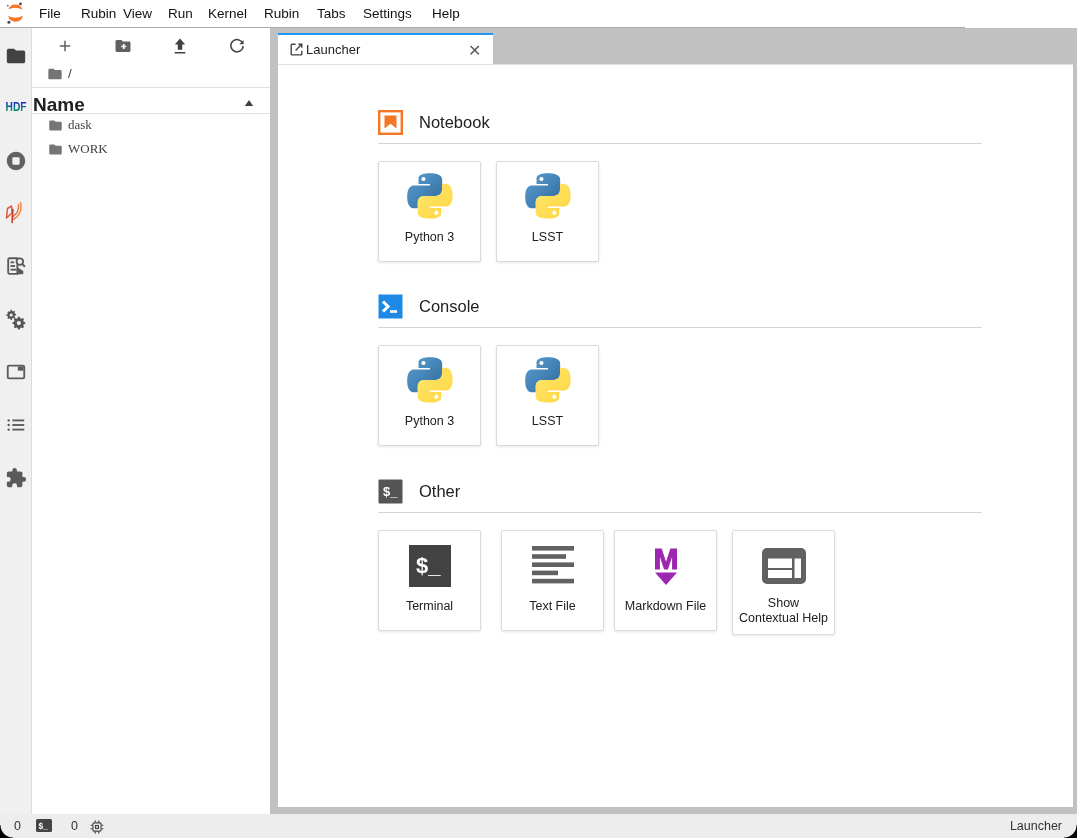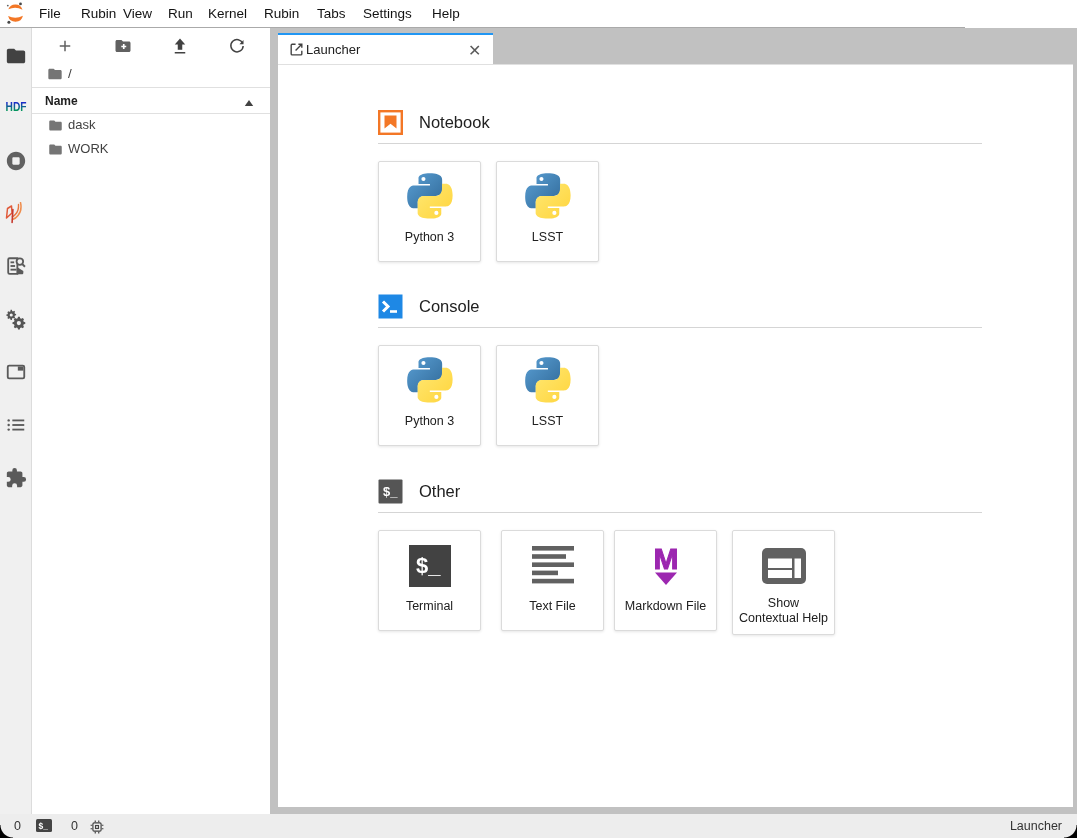--- a/index.html
+++ b/index.html
@@ -13,22 +13,22 @@
 .mitem { position:absolute; top:0; height:27px; line-height:27px; font-size:13.5px; color:#121212; }
 
 
 #strip { position:absolute; left:0; top:28px; width:32px; height:786px; background:#f0f0f0; border-right:1px solid #dcdcdc; }
 .sicon { position:absolute; left:5px; width:22px; height:22px; }
 
 
 #browser { position:absolute; left:32px; top:28px; width:238px; height:786px; background:#fff; }
 .tbtn { position:absolute; top:9px; width:18px; height:18px; }
 .hline { position:absolute; left:0; width:238px; height:1px; background:#e0e0e0; }
-#namehdr { position:absolute; left:13px; top:66px; font-size:12px; font-weight:bold; color:#212121; }
-#rows { position:absolute; left:0; top:85px; width:222px; }
+#namehdr { position:absolute; left:1px; top:66px; font-size:19px; font-weight:bold; color:#212121; }
+#rows { position:absolute; left:0; top:85px; width:222px;font-family:Liberation Serif, serif; }
 .frow { position:relative; height:24px; }
 .frow svg { position:absolute; left:16px; top:5px; }
 .frow span { position:absolute; left:36px; top:5px; font-size:13px; color:#424242; line-height:14px; }
 
 
 #dock { position:absolute; left:270px; top:28px; width:807px; height:786px; background:#c1c1c1; }
 #tab { position:absolute; left:8px; top:5px; width:215px; height:31px; background:#fff; border-top:2px solid #2196f3; }
 #tab .ticon { position:absolute; left:11px; top:7px; }
 #tab .tlabel { position:absolute; left:28px; top:0; height:29px; line-height:29px; font-size:13px; color:#212121; }
 #tab .tclose { position:absolute; left:190px; top:6px; font-size:16px; color:#5a5a5a; }

